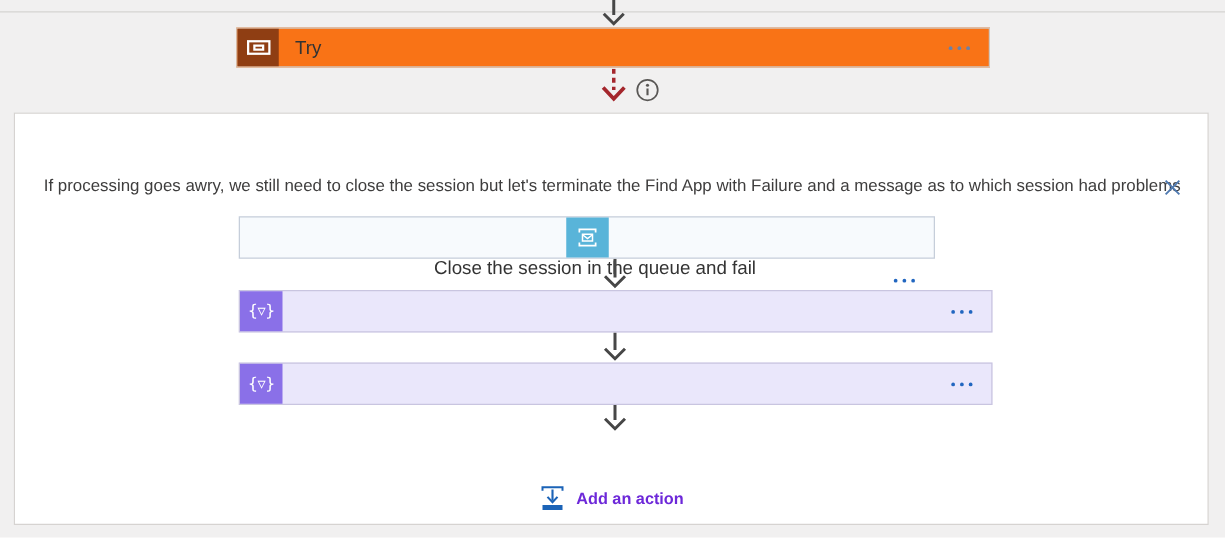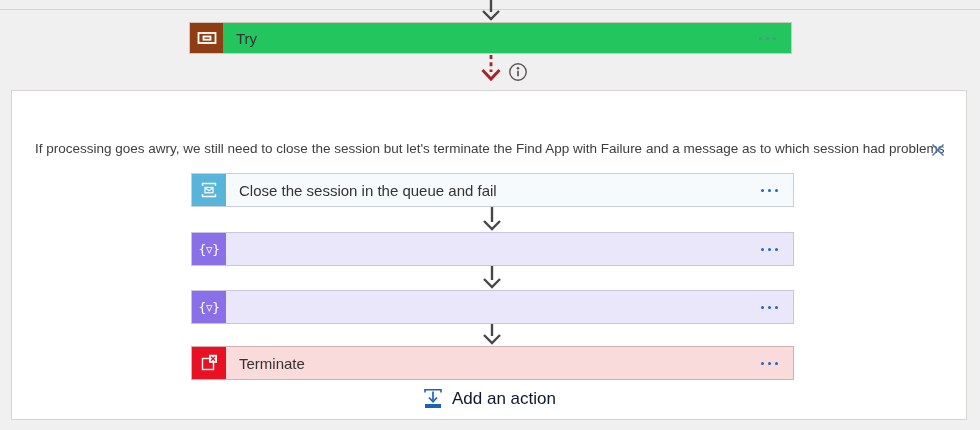--- a/index.html
+++ b/index.html
@@ -29,21 +29,21 @@
     display:flex; align-items:center; justify-content:center;
     color:#fff;
   }
   .card .label { margin-left:13px; font-size:15px; color:#333333; white-space:nowrap; }
   .dots { display:flex; gap:4px; margin-left:auto; margin-right:15px; }
   .dots i { width:3px; height:3px; border-radius:50%; background:currentColor; display:block; }
   .dots-action { color:#2166C0; }
   .dots-scope  { color:#6B81A8; }
 
   
-  .try-card { left:189px; top:22px; width:603px; height:32px; background:#22c55e; border-color:#CFC6BE; }
+  .try-card { left:189px; top:22px; width:603px; height:32px; background:#f97316; border-color:#CFC6BE; }
   .try-card .icon { width:33px; background:#8F3E13; }
 
   
   .catch {
     position:absolute; left:11px; top:90px; width:956px; height:330px;
     background:#FFFFFF; border:1px solid #D6D3D1;
   }
   .catch-header {
     position:absolute; left:0; top:0; right:0; height:32px;
     background:#F3E5DA;
@@ -56,36 +56,36 @@
   .catch-header .label { margin-left:13px; font-size:15px; color:#333333; }
 
   .comment-row {
     position:absolute; left:13px; top:48px; right:46px;
     display:flex; align-items:flex-start; gap:10px;
   }
   .comment-text { font-size:13.5px; color:#3E3D3D; line-height:20px; white-space:nowrap; }
   .comment-close { position:absolute; right:20px; top:51px; cursor:pointer; }
 
   
-  .a1 { left:179px; top:82px;  width:603px; background:#F7FAFD; border-color:#C6CEDA; }
+  .a1 { left:179px; top:82px;  width:557px; background:#F7FAFD; border-color:#C6CEDA;flex-direction:column; }
   .a1 .icon { background:#59B4D9; }
   .a2 { left:179px; top:141px; width:603px; background:#EAE7FB; border-color:#C9C5E0; }
   .a3 { left:179px; top:199px; width:603px; background:#EAE7FB; border-color:#C9C5E0; }
   .a2 .icon, .a3 .icon { background:#8A70E8; }
   .a4 { left:179px; top:255px; width:603px; background:#F9DBDB; border-color:#D6AFAF; }
   .a4 .icon { background:#E81123; }
 
   .glyph-braces { font-size:13px; color:#fff; letter-spacing:-0.5px; font-family:"DejaVu Sans",sans-serif; }
 
   .add-action {
     position:absolute; left:0; right:0; top:296px;
     display:flex; align-items:center; justify-content:center; gap:8px;
     cursor:pointer;
   }
-  .add-action .label { font-size:17px; font-weight:400; color:#0f172a; }
+  .add-action .label { font-size:13px; font-weight:700; color:#6d28d9; }
 
   .info-badge { position:absolute; left:508px; top:62px; }
 </style>
 </head>
 <body>
 
 <div class="canvas">
 
   <div class="topline"></div>
 
@@ -184,35 +184,20 @@
           <i></i>
           <i></i>
         </div>
     </div>
 
     <svg class="arrow" style="left:462px;top:233px;" width="36" height="22" viewBox="0 0 36 22">
       <path d="M18 0 V12" stroke="#474747" stroke-width="2.4" fill="none"></path>
       <path d="M10 11 L18 19 L26 11" stroke="#474747" stroke-width="2.4" fill="none"></path>
     </svg>
 
-    <div class="card a4">
-      <div class="icon">
-        <svg width="20" height="20" viewBox="0 0 20 20">
-          <rect x="3.5" y="5.5" width="11" height="11" fill="none" stroke="#fff" stroke-width="1.4"></rect>
-          <rect x="10" y="1.8" width="8" height="8" fill="#fff"></rect>
-          <path d="M12 3.8 L16 7.8 M16 3.8 L12 7.8" stroke="#E81123" stroke-width="1.4" fill="none"></path>
-        </svg>
-      </div>
-      <span class="label">Terminate</span>
-      <div class="dots dots-action">
-          <i></i>
-          <i></i>
-          <i></i>
-        </div>
-    </div>
 
     <div class="add-action">
       <svg width="22" height="23" viewBox="0 0 22 23">
         <path d="M3 5.5 V2.8 H19 V5.5" fill="none" stroke="#1B63B7" stroke-width="1.6"></path>
         <path d="M11 4.5 V13.5" stroke="#1B63B7" stroke-width="1.7" fill="none"></path>
         <path d="M7 10.5 L11 14.8 L15 10.5" fill="none" stroke="#1B63B7" stroke-width="1.7"></path>
         <rect x="3" y="17" width="16" height="4" fill="#1B63B7"></rect>
       </svg>
       <span class="label">Add an action</span>
     </div>

